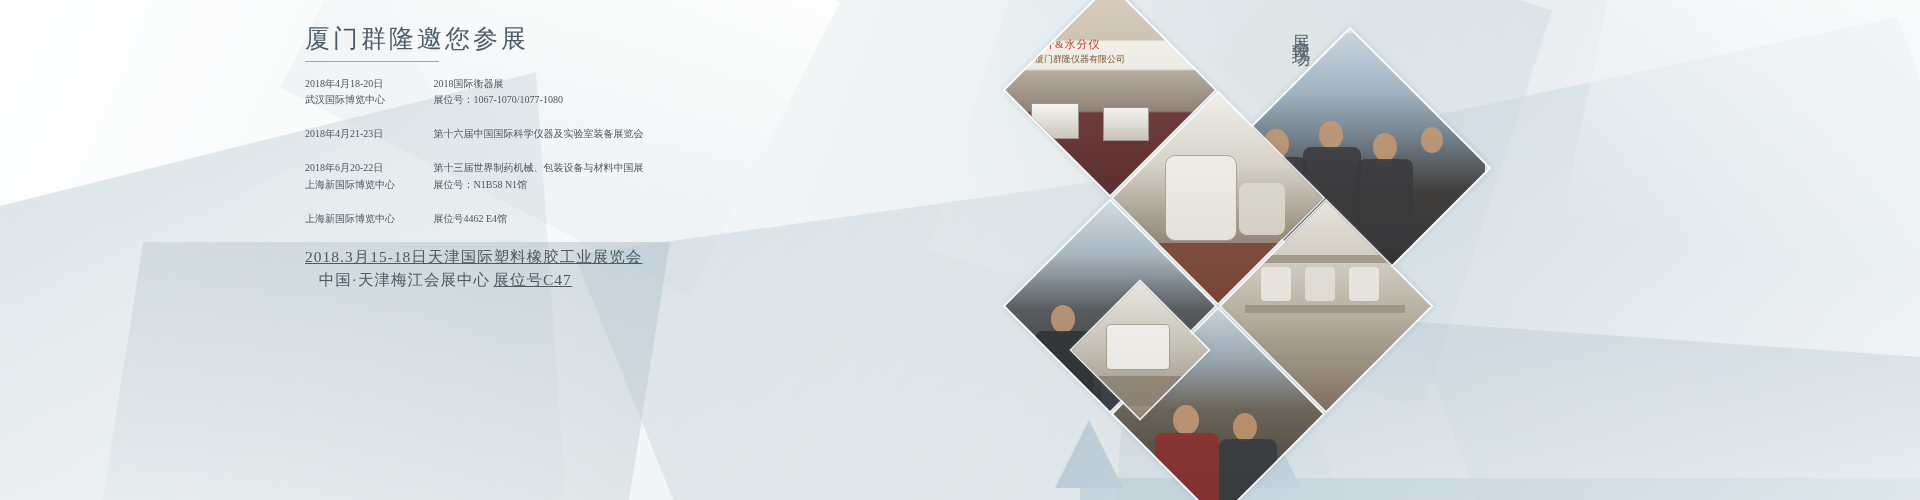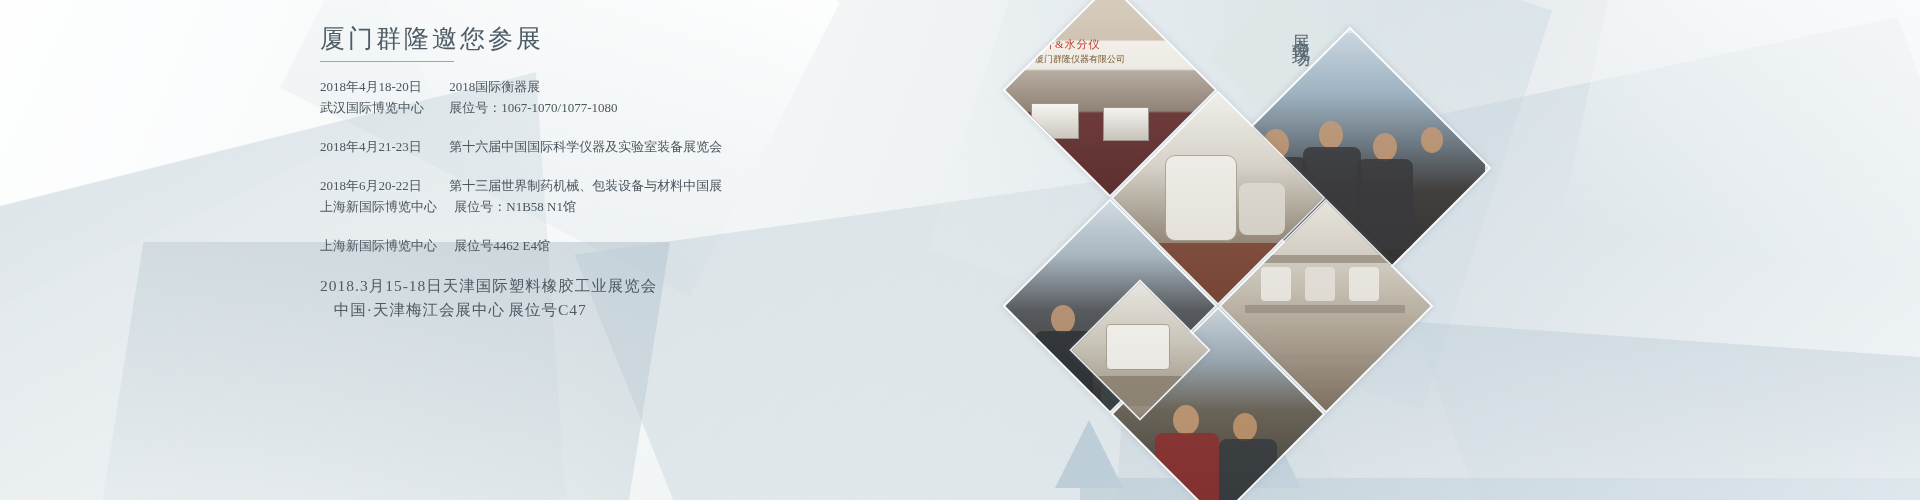--- a/index.html
+++ b/index.html
@@ -95,42 +95,42 @@
   }
   .strip-bottom {
     left: 1080px; top: 478px;
     width: 840px; height: 22px;
     background: linear-gradient(90deg, rgba(190,206,216,.75), rgba(214,226,233,.55));
   }
 
   
   .content {
     position: absolute;
-    left: 320px;
+    left: 305px;
     top: 22px;
     width: 620px;
   }
   .headline {
     font-size: 25px;
     letter-spacing: 3px;
     color: #4e5c66;
     font-weight: normal;
     margin: 0 0 5px 0;
     line-height: 1.35;
   }
   .rule {
     width: 134px;
     height: 1px;
     background: #9aa7af;
     margin: 2px 0 14px 0;
   }
   .entry {
     margin-bottom: 18px;
     color: #4a565e;
-    font-size: 13px;
+    font-size: 10px;
     line-height: 1.62;
     white-space: nowrap;
   }
   .entry .row {
     display: block;
   }
   .col-a {
     display: inline-block;
     min-width: 112px;
   }
@@ -142,20 +142,21 @@
   
   .entry.compact {
     font-size: 14px;
     line-height: 1.52;
     color: #4f5b63;
   }
   .entry.compact .col-a { min-width: 0; }
   .entry.compact .big {
     font-size: 15.5px;
     letter-spacing: 1px;
+    text-decoration: underline;
   }
   .entry.compact .venue {
     display: inline-block;
     min-width: 185px;
     font-size: 15.5px;
     letter-spacing: 1px;
     text-align: right;
   }
 
   

